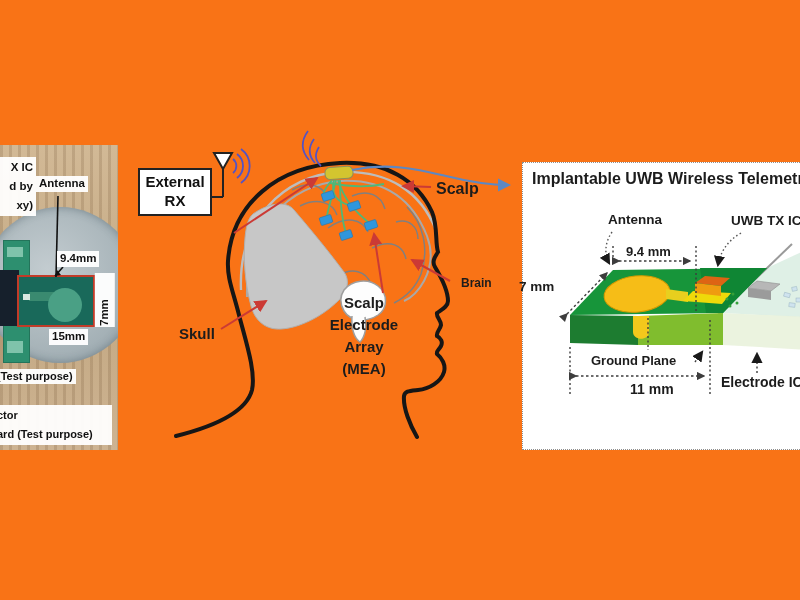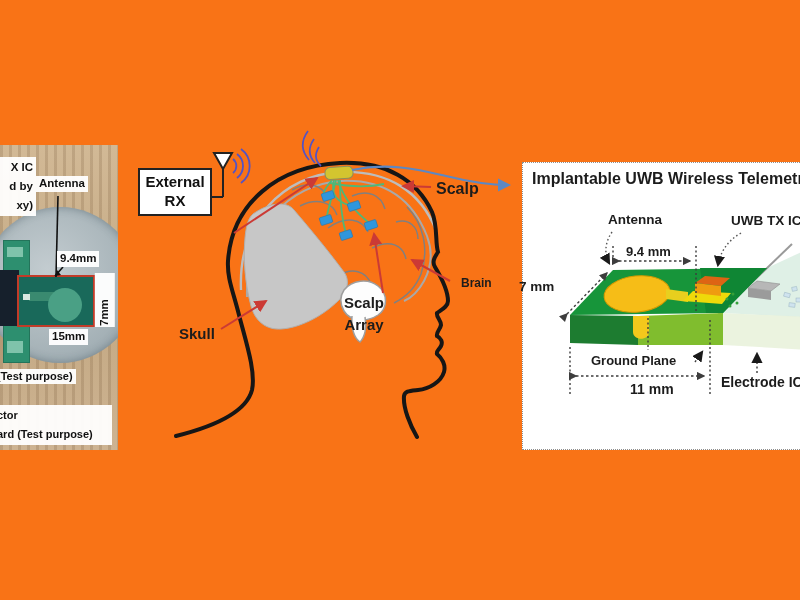--- a/index.html
+++ b/index.html
@@ -217,21 +217,23 @@
               display:flex;flex-direction:column;align-items:center;justify-content:center;
               font-weight:bold;font-size:15px;line-height:1.25;color:#111;">
     <div>External</div>
     <div>RX</div>
   </div>
   <div class="lbl" style="left:436px;top:180px;font-size:16px;">Scalp</div>
   <div class="lbl" style="left:461px;top:276px;font-size:12px;">Brain</div>
   <div class="lbl mid" style="left:179px;top:325px;">Skull</div>
   <div class="lbl mid" style="left:316px;top:292px;width:96px;text-align:center;line-height:22px;">
     <div>Scalp</div>
+    <div>Electrode</div>
     <div>Array</div>
+    <div>(MEA)</div>
   </div>
 
   <div class="lbl" style="left:532px;top:170px;font-size:16px;">Implantable UWB Wireless Telemetry</div>
   <div class="lbl" style="left:608px;top:212px;font-size:13.5px;">Antenna</div>
   <div class="lbl" style="left:731px;top:213px;font-size:13.5px;">UWB TX IC</div>
   <div class="lbl" style="left:626px;top:244px;font-size:13px;">9.4 mm</div>
   <div class="lbl" style="left:519px;top:279px;font-size:13.5px;">7 mm</div>
   <div class="lbl" style="left:591px;top:353px;font-size:13px;">Ground Plane</div>
   <div class="lbl" style="left:627px;top:381px;font-size:14px;background:#fff;padding:0 3px;">11 mm</div>
   <div class="lbl" style="left:721px;top:374px;font-size:14px;">Electrode IC</div>

